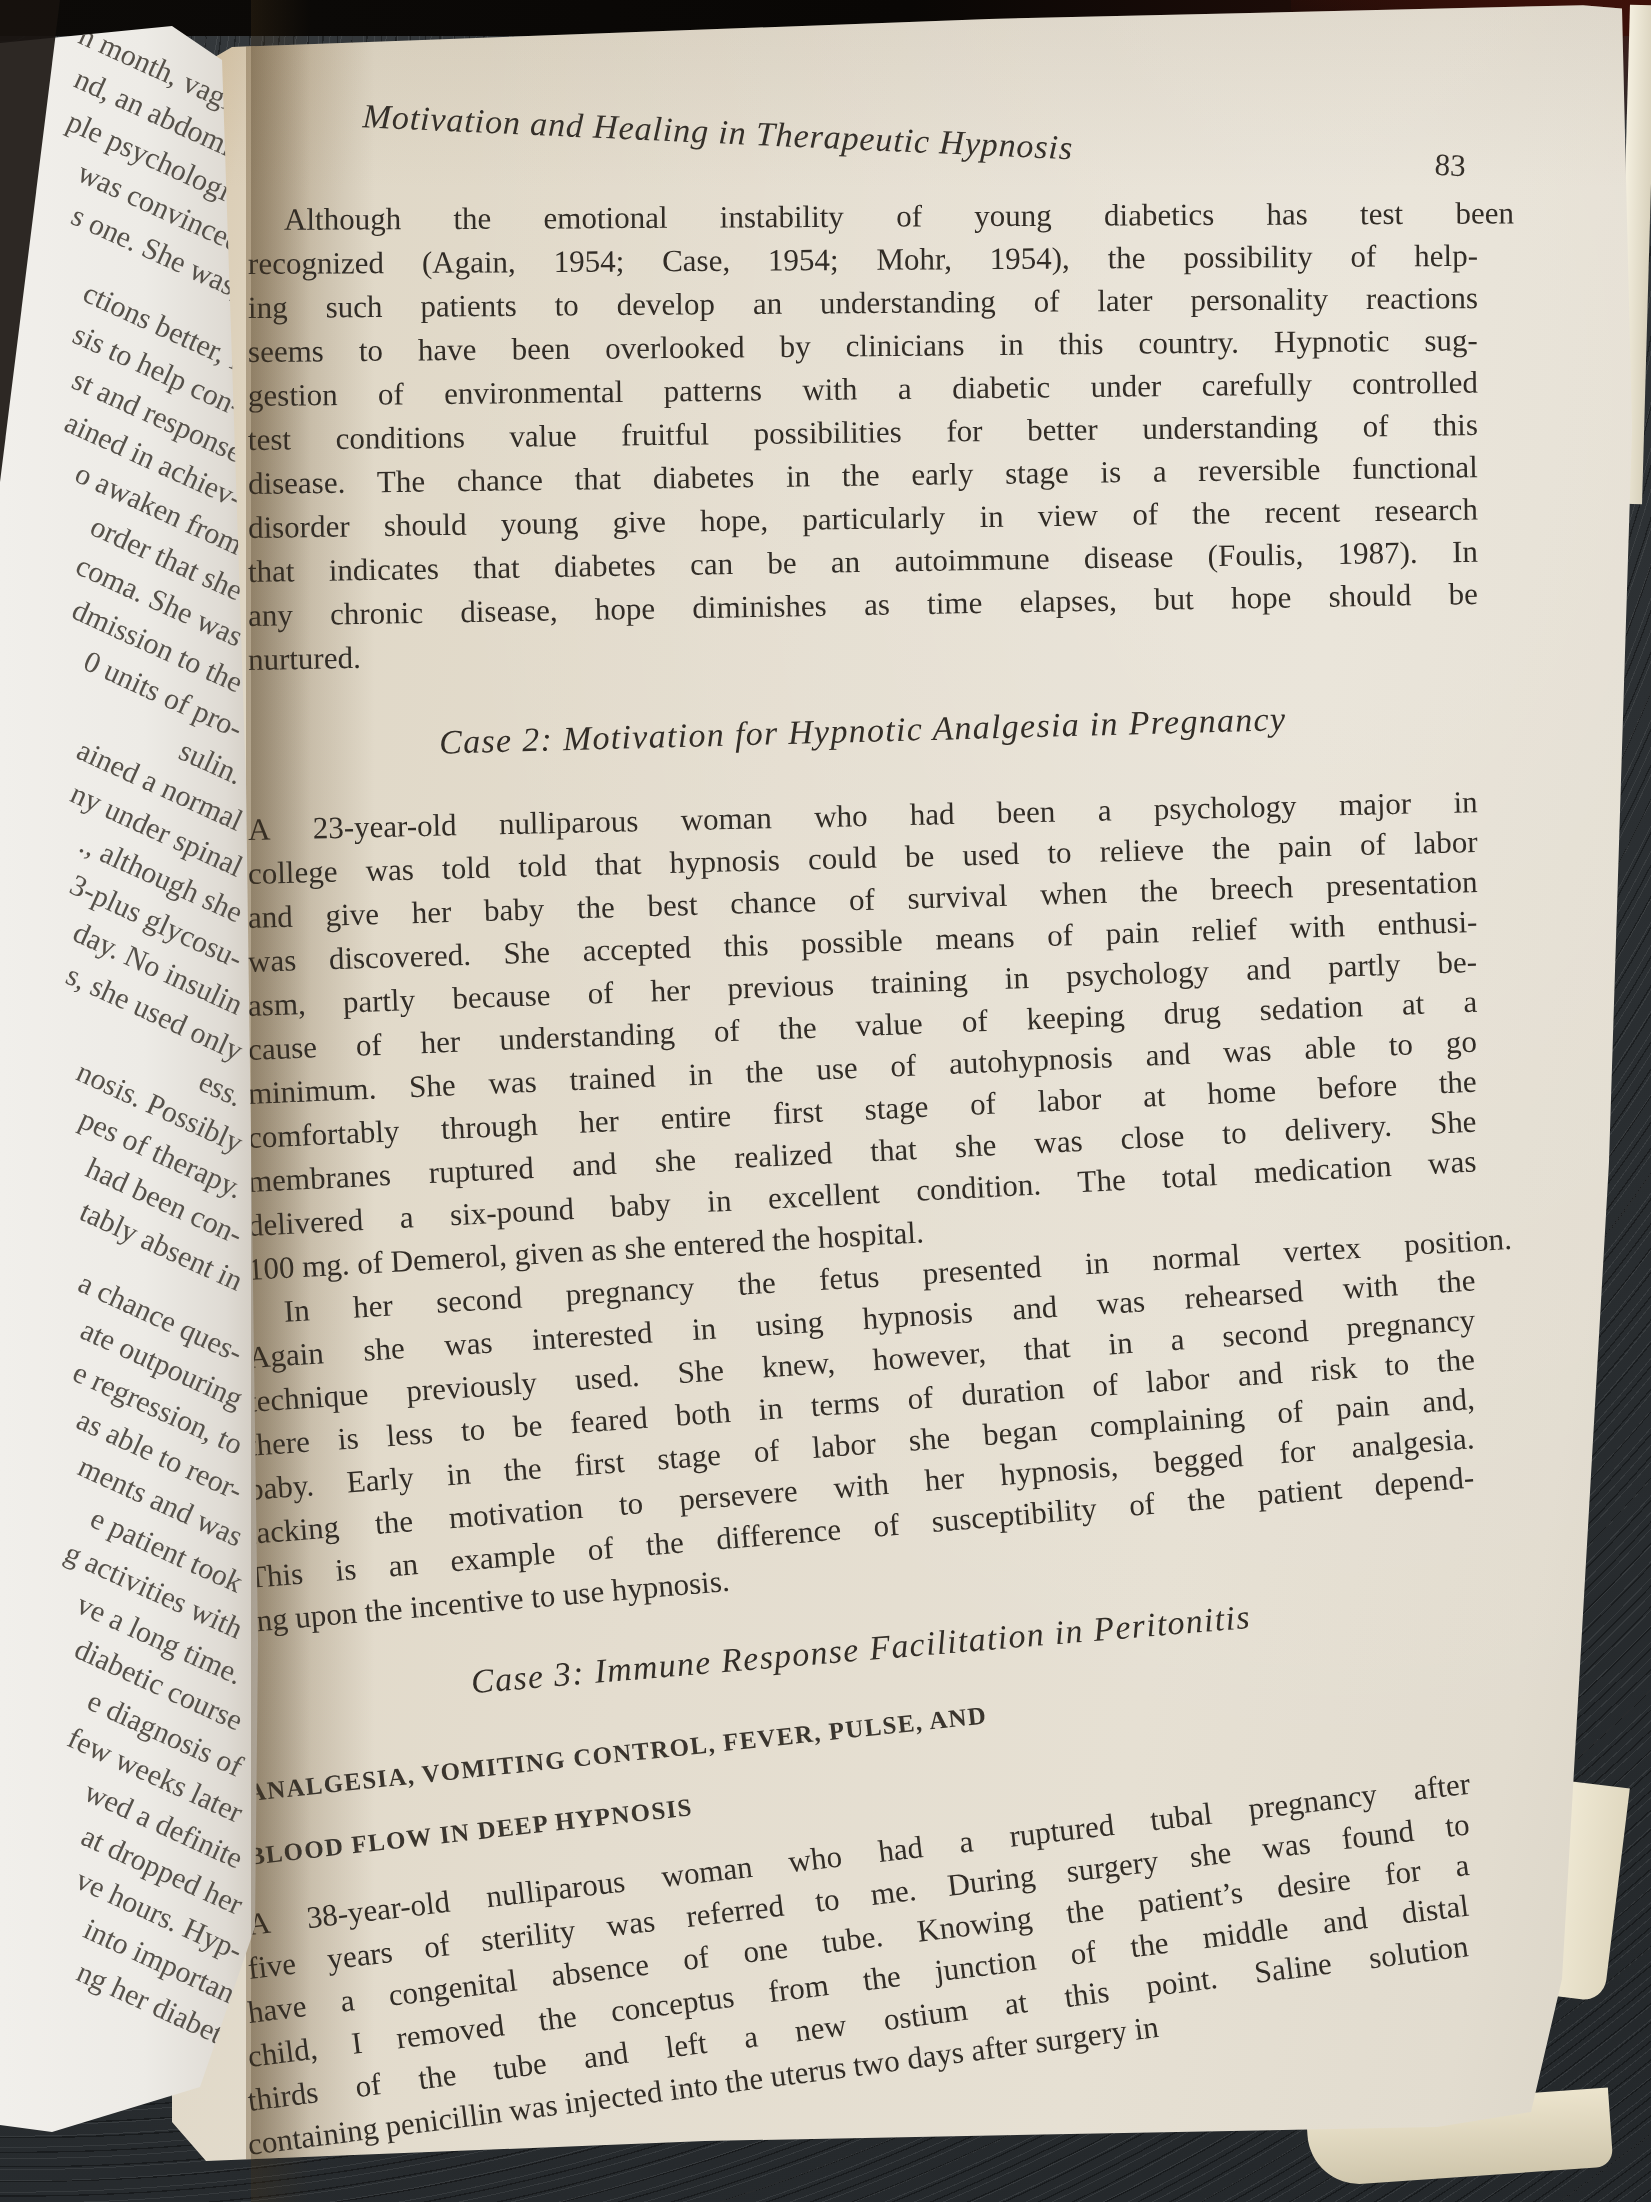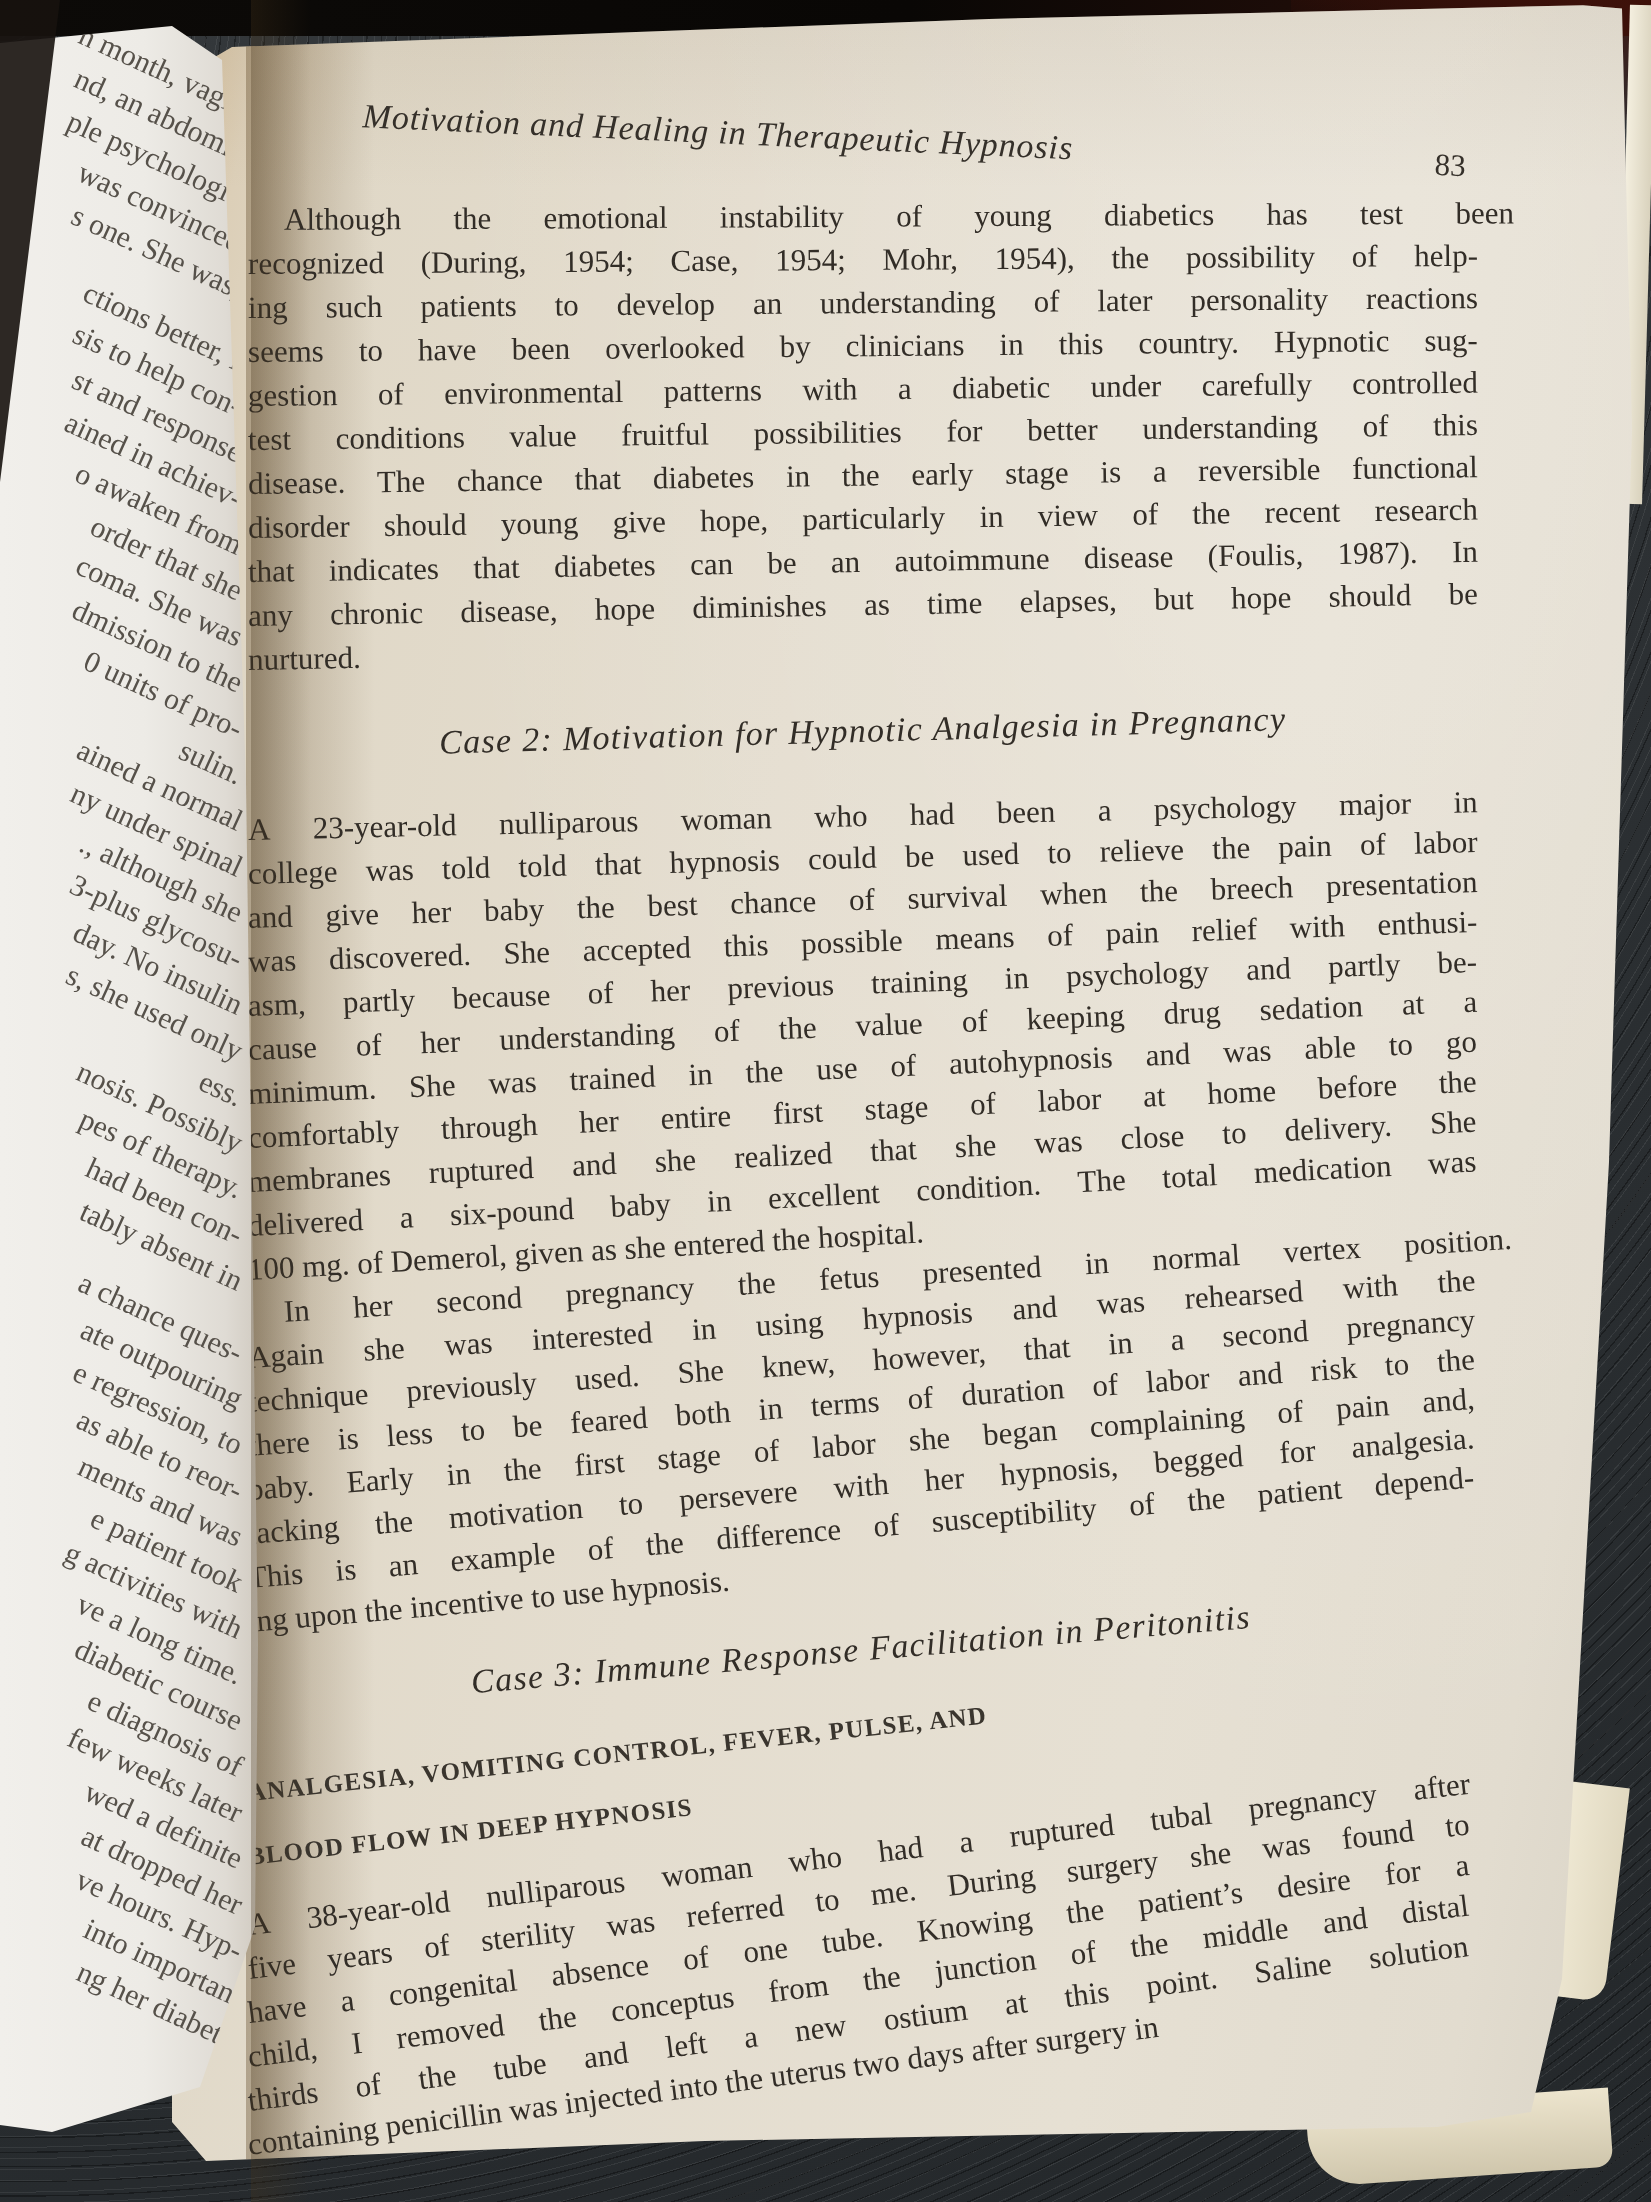--- a/index.html
+++ b/index.html
@@ -91,21 +91,21 @@
         <span>instability</span>
         <span>of</span>
         <span>young</span>
         <span>diabetics</span>
         <span>has</span>
         <span>test</span>
         <span>been</span>
       </div>
       <div class="rp-line just" style="transform: rotate(-0.38deg);">
         <span>recognized</span>
-        <span>(During,</span>
+        <span>(Again,</span>
         <span>1954;</span>
         <span>Case,</span>
         <span>1954;</span>
         <span>Mohr,</span>
         <span>1954),</span>
         <span>the</span>
         <span>possibility</span>
         <span>of</span>
         <span>help-</span>
       </div>

